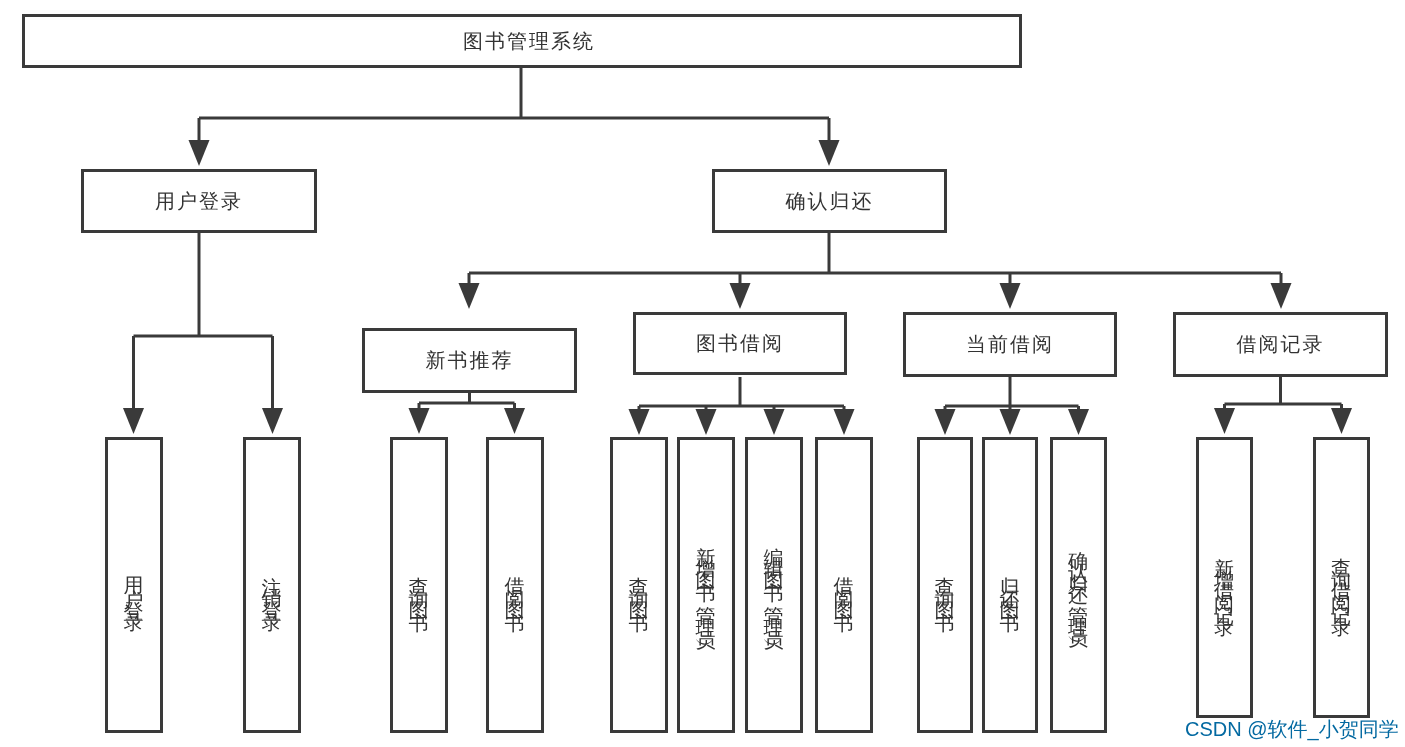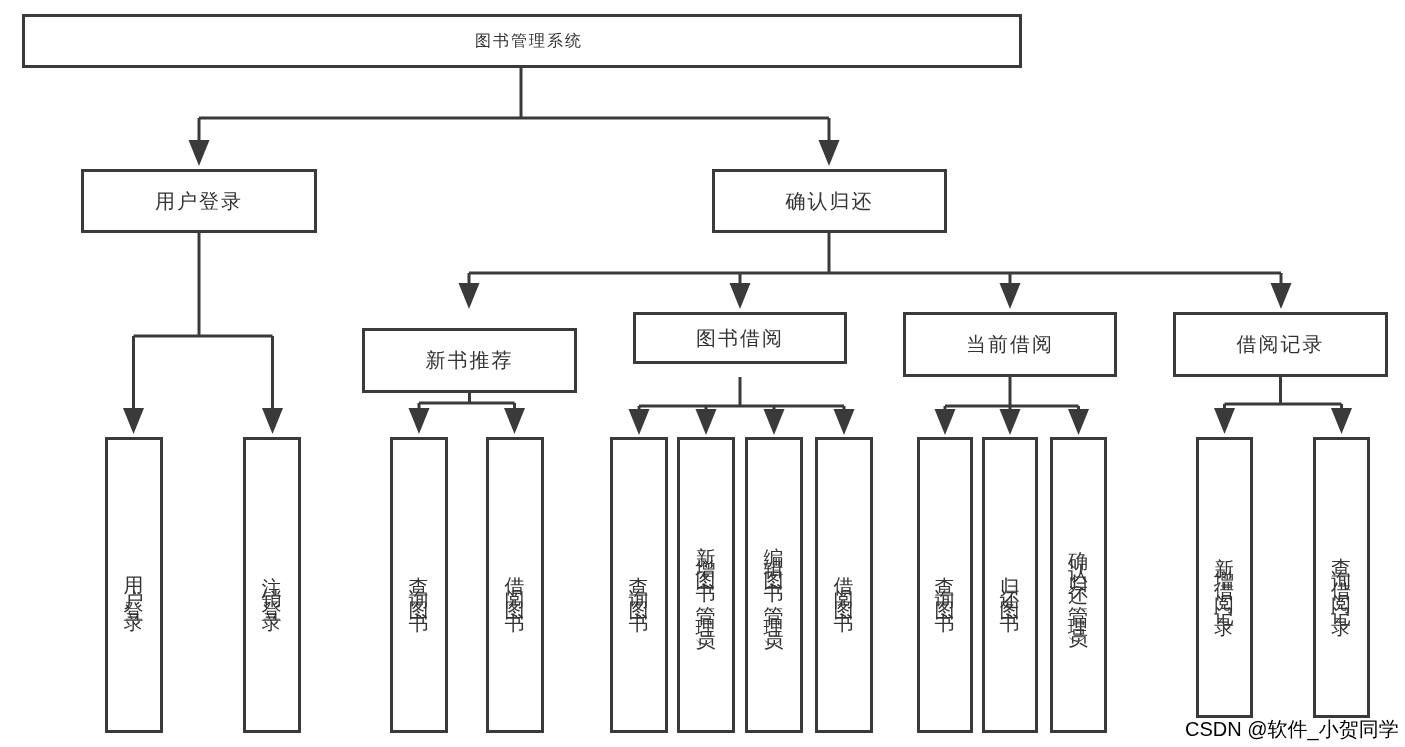--- a/index.html
+++ b/index.html
@@ -36,21 +36,21 @@
     letter-spacing: 12px;
     line-height: 1;
     font-size: 20px;
     color: #333333;
   }
   .watermark {
     position: absolute;
     left: 1185px;
     top: 716px;
     font-size: 20px;
-    color: #000000;
+    color: #0369a1;
     letter-spacing: 0;
     white-space: nowrap;
   }
 </style>
 </head>
 <body>
 
 <div class="canvas">
 
   <svg class="lines" viewBox="0 0 1405 747" xmlns="http://www.w3.org/2000/svg">
@@ -114,35 +114,35 @@
       <use href="#ah" x="774" y="435"></use>
       <use href="#ah" x="844" y="435"></use>
       <use href="#ah" x="945" y="435"></use>
       <use href="#ah" x="1010" y="435"></use>
       <use href="#ah" x="1078.5" y="435"></use>
       <use href="#ah" x="1224.5" y="434"></use>
       <use href="#ah" x="1341.5" y="434"></use>
     </g>
   </svg>
 
-  <div class="box" style="left:22px; top:14px; width:1000px; height:54px; font-size:16px;padding-left:14px;">
+  <div class="box" style="left:22px; top:14px; width:1000px; height:54px; font-size:20px;padding-left:14px;">
     <span class="hlabel">图书管理系统</span>
   </div>
 
   <div class="box" style="left:81px; top:169px; width:236px; height:64px;">
     <span class="hlabel">用户登录</span>
   </div>
   <div class="box" style="left:712px; top:169px; width:235px; height:64px;">
     <span class="hlabel">确认归还</span>
   </div>
 
   <div class="box" style="left:362px; top:328px; width:215px; height:65px;">
     <span class="hlabel">新书推荐</span>
   </div>
-  <div class="box" style="left:633px; top:312px; width:214px; height:52px;">
+  <div class="box" style="left:633px; top:312px; width:214px; height:63px;">
     <span class="hlabel">图书借阅</span>
   </div>
   <div class="box" style="left:903px; top:312px; width:214px; height:65px;">
     <span class="hlabel">当前借阅</span>
   </div>
   <div class="box" style="left:1173px; top:312px; width:215px; height:65px;">
     <span class="hlabel">借阅记录</span>
   </div>
 
   <div class="box vbox" style="left:105px; top:437px; width:58px; height:296px;">

